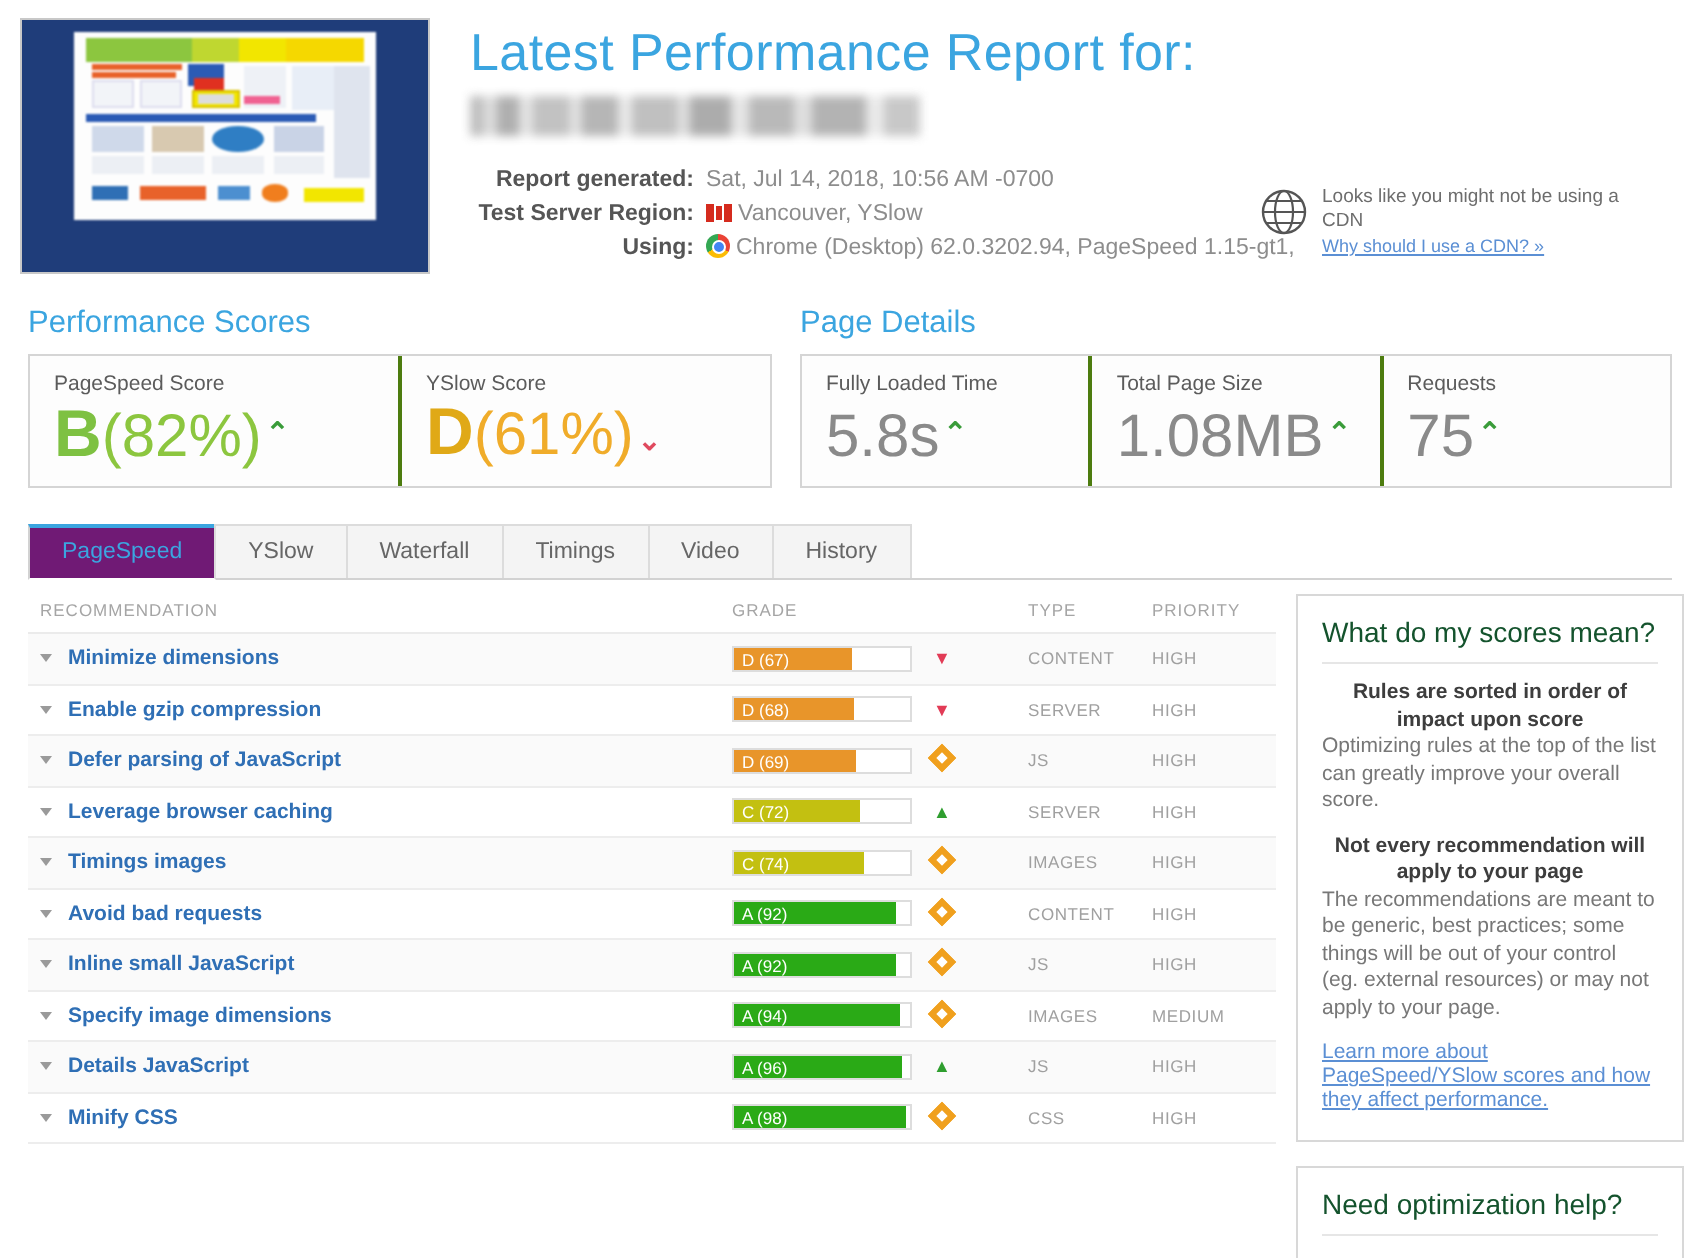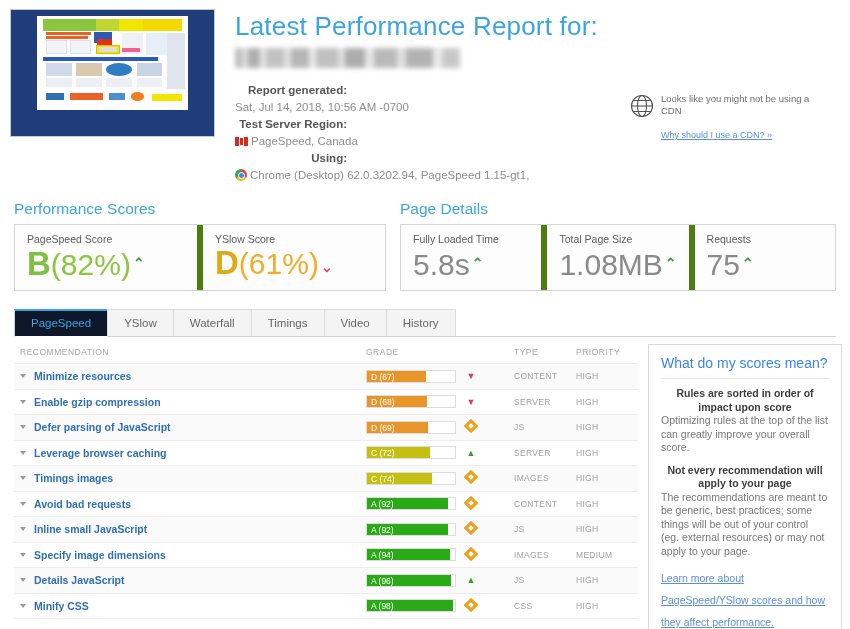--- a/index.html
+++ b/index.html
@@ -39,21 +39,21 @@
     background: linear-gradient(90deg,#b9b9b9 0 3%, #d9d9d9 3% 6%, #a9a9a9 6% 11%,
       #e2e2e2 11% 14%, #bdbdbd 14% 22%, #dedede 22% 25%, #b0b0b0 25% 33%,
       #e8e8e8 33% 36%, #bbbbbb 36% 46%, #dcdcdc 46% 49%, #a6a6a6 49% 58%,
       #e4e4e4 58% 62%, #b4b4b4 62% 72%, #dddddd 72% 76%, #adadad 76% 88%,
       #e9e9e9 88% 92%, #c4c4c4 92% 100%);
     filter: blur(2.4px); opacity: .92;
   }
   .meta {
     margin-top: 14px; font-size: 11.5px; color: #8d8d8d; line-height: 17px;
   }
-  .meta-row { display: flex; flex-direction: column; }
+  .meta-row { display: flex; }
   .meta-label {
     width: 118px; text-align: right; color: #555; font-weight: bold;
     padding-right: 6px; flex: 0 0 auto;
   }
   .meta-val { color: #8d8d8d; }
   .flag-ico {
     display: inline-block; width: 13px; height: 9px; background: #fff;
     border: 0; position: relative; vertical-align: -1px; margin-right: 3px;
   }
   .flag-ico::before, .flag-ico::after {
@@ -73,53 +73,53 @@
     content: ""; position: absolute; left: 3.5px; top: 3.5px; width: 5px; height: 5px;
     border-radius: 50%; background: #4285f4; border: 1px solid #fff;
     box-sizing: content-box; margin: -1px;
   }
   .cdn-note {
     position: absolute; right: 24px; top: 84px; display: flex; gap: 7px;
     align-items: flex-start; width: 196px;
   }
   .globe-ico { flex: 0 0 auto; margin-top: 1px; }
   .cdn-text { font-size: 9.5px; color: #6d6d6d; line-height: 12px; }
-  .cdn-link { font-size: 9px; color: #5b8fd4; text-decoration: underline; display: block; margin-top: 13px; }
+  .cdn-link { font-size: 9px; color: #5b8fd4; text-decoration: underline; display: block; margin-top: 1px; }
 
   
   .sections { display: flex; padding: 16px 14px 0 14px; gap: 14px; }
   .sec-title {
     font-size: 15.5px; color: #3ba5e0; font-weight: normal; margin-bottom: 6px;
   }
   .scores-col { width: 372px; flex: 0 0 auto; }
   .details-col { flex: 1; }
   .card-row {
     display: flex; border: 1px solid #d5d5d5; background: #fdfdfd; height: 67px;
   }
   .cell { flex: 1; padding: 8px 12px 0 12px; position: relative; }
-  .cell + .cell { border-left: 6px solid #4d7c0f; }
+  .cell + .cell { border-left: 2px solid #4d7c0f; }
   .cell-label { font-size: 10.5px; color: #5b5b5b; }
   .cell-value { font-size: 30px; line-height: 36px; font-weight: normal; color: #8a8a8a; white-space: nowrap; }
   .grade-letter { font-weight: bold; font-size: 33px; }
   .g-green { color: #7ec142; } .g-green-light { color: #8cc63f; text-align: center; }
   .g-gold { color: #e0a917; } .g-gold-light { color: #f0ac2a; }
   .caret { font-size: 14px; vertical-align: 7px; margin-left: 2px; font-weight: bold; }
   .caret-up-green { color: #3a9c3a; }
   .caret-down-red { color: #e04a5f; }
 
   
   .tabs-wrap { padding: 18px 14px 0 14px; }
   .tabs { display: flex; border-bottom: 1px solid #d2d2d2; height: 28px; }
   .tab {
     font-size: 11.5px; color: #666; padding: 0 16px; line-height: 27px;
     border: 1px solid transparent; border-bottom: none; cursor: pointer;
     background: #f4f4f4; border-color: #dcdcdc; margin-right: -1px;
   }
   .tab.active {
-    color: #3ba5e0; background: #0f172a; border-color: #d2d2d2;
+    color: #3ba5e0; background: #701a75; border-color: #d2d2d2;
     border-top: 2px solid #3ba5e0; line-height: 25px;
     border-bottom: 1px solid #fff; margin-bottom: -1px;
   }
 
   
   .main { display: flex; padding: 0 8px 0 14px; gap: 10px; }
   .table-col { flex: 1; }
   .thead {
     display: flex; font-size: 8.5px; letter-spacing: .5px; color: #a5a5a5;
     padding: 10px 0 6px 0; border-bottom: 1px solid #ebebeb;
@@ -165,27 +165,27 @@
   .type-cell { width: 62px; flex: 0 0 auto; font-size: 8.5px; color: #a0a0a0; letter-spacing: .3px; }
   .prio-cell { width: 62px; flex: 0 0 auto; font-size: 8.5px; color: #a0a0a0; letter-spacing: .3px; }
 
   
   .side-col { width: 194px; flex: 0 0 auto; padding-top: 7px; }
   .side-card {
     border: 1px solid #d8d8d8; background: #fff; padding: 10px 12px 12px 12px;
     margin-bottom: 12px;
   }
   .side-h {
-    font-size: 14px; color: #3b82f6; font-weight: normal; padding-bottom: 7px;
+    font-size: 14px; color: #14532d; font-weight: normal; padding-bottom: 7px;
     border-bottom: 1px solid #e6e6e6; margin-bottom: 8px;
   }
   .side-b { font-size: 10.5px; font-weight: bold; color: #3d3d3d; line-height: 13.5px; text-align: center; }
   .side-p { font-size: 10.5px; color: #777; line-height: 13.5px; margin-bottom: 9px; }
   .side-link {
-    font-size: 10.5px; color: #5b8fd4; text-decoration: underline; line-height: 22px;
+    font-size: 10.5px; color: #5b8fd4; text-decoration: underline; line-height: 12px;
     display: inline-block; cursor: pointer;
   }
 </style>
 </head>
 <body>
 
 <div class="page">
 
   <div class="header">
     <div class="thumb-wrap">
@@ -225,21 +225,21 @@
       <div class="report-url"></div>
 
       <div class="meta">
         <div class="meta-row">
           <span class="meta-label">Report generated:</span>
           <span class="meta-val">Sat, Jul 14, 2018, 10:56 AM -0700</span>
         </div>
         <div class="meta-row">
           <span class="meta-label">Test Server Region:</span>
           <span class="meta-val">
-            <span class="flag-ico"><span class="flag-leaf"></span></span><span>PageSpeed, Canada</span>
+            <span class="flag-ico"><span class="flag-leaf"></span></span><span>Vancouver, YSlow</span>
           </span>
         </div>
         <div class="meta-row">
           <span class="meta-label">Using:</span>
           <span class="meta-val">
             <span class="chrome-ico"></span><span>Chrome (Desktop) 62.0.3202.94, PageSpeed 1.15-gt1,</span>
           </span>
         </div>
       </div>
 
@@ -313,21 +313,21 @@
       <div class="thead">
         <div class="th-rec">RECOMMENDATION</div>
         <div class="th-grade">GRADE</div>
         <div class="th-type">TYPE</div>
         <div class="th-prio">PRIORITY</div>
       </div>
       <div id="rows">
           <div class="row">
             <div class="rec-cell">
               <span class="tri"></span>
-              <span class="rec-link">Minimize resources</span>
+              <span class="rec-link">Minimize dimensions</span>
             </div>
             <div class="grade-cell">
               <div class="bar-track">
                 <div class="bar-fill" style="width: 67%; background: rgb(232, 149, 42);"></div>
                 <span class="bar-text">D (67)</span>
               </div>
               <div class="trend" style="font-size: 9px;"><span class="t-down">▼</span></div>
             </div>
             <div class="type-cell">CONTENT</div>
             <div class="prio-cell">HIGH</div>

